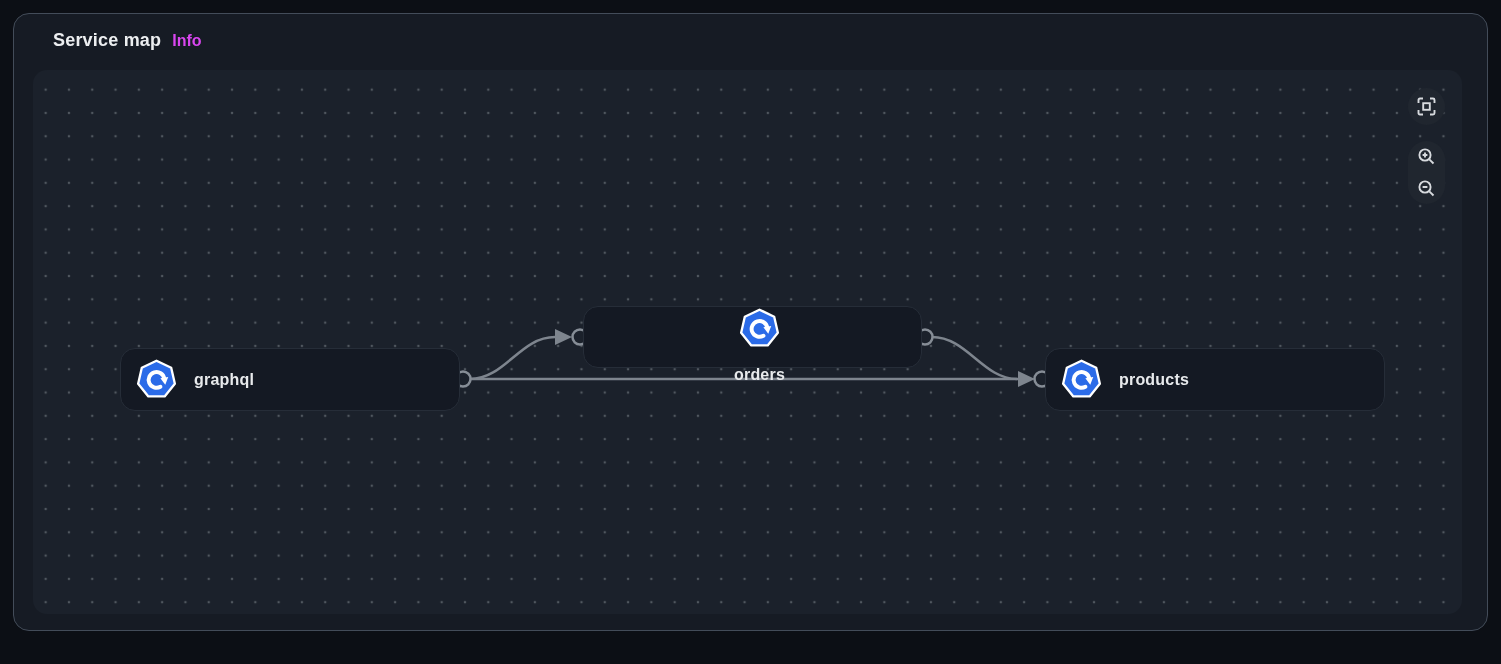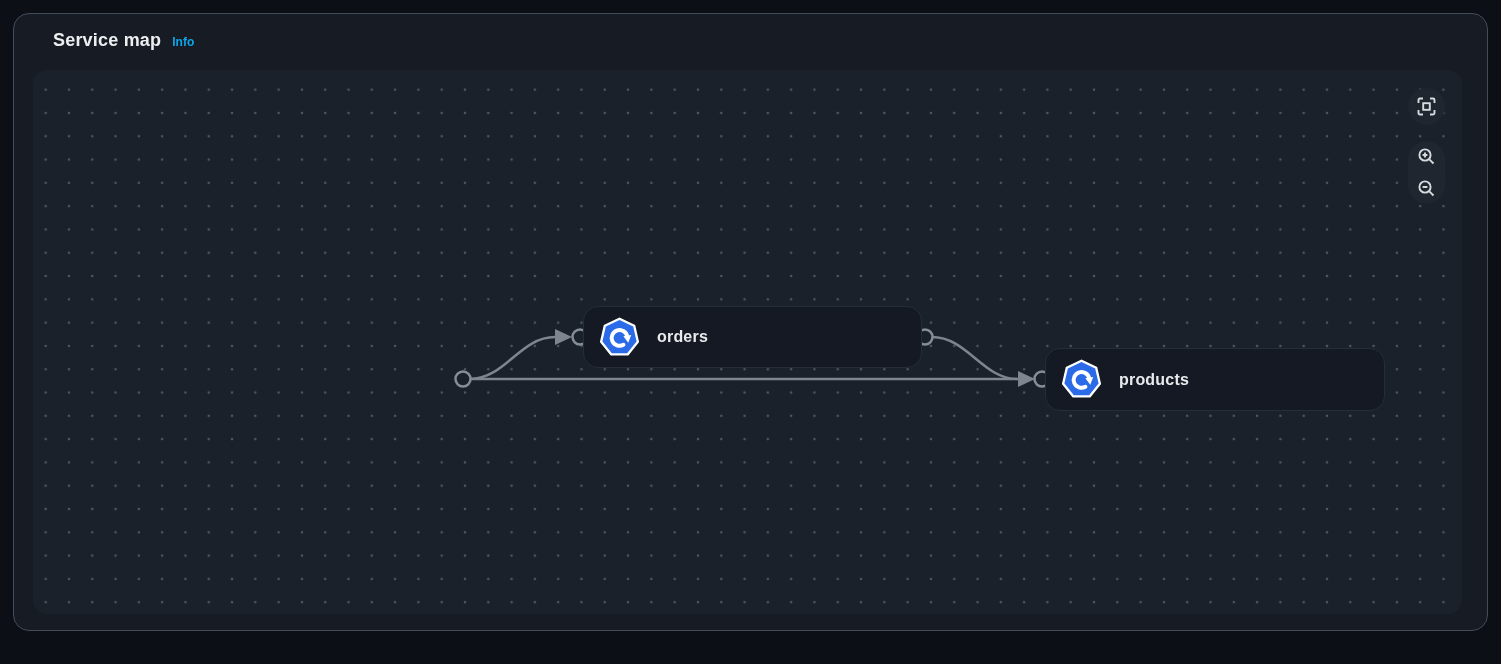--- a/index.html
+++ b/index.html
@@ -19,21 +19,21 @@
   }
   .header {
     position: absolute;
     left: 20px; top: 16px;
     display: flex; align-items: baseline; gap: 11px;
   }
   .title {
     font-size: 18px; font-weight: 700; color: #eceef0; letter-spacing: .2px; margin-left: 19px;
   }
   .info-link {
-    font-size: 12px; font-weight: 700; color: #0ea5e9; cursor: pointer; text-decoration: none;
+    font-size: 16px; font-weight: 700; color: #d946ef; cursor: pointer; text-decoration: none;
   }
   .canvas {
     position: absolute;
     left: 19px; top: 56px;
     width: 1429px; height: 544px;
     background-color: #1b212b;
     background-image: radial-gradient(circle, #50575f 1.15px, rgba(0,0,0,0) 1.6px);
     background-size: 23.3px 23.3px;
     background-position: 1px 8px;
     border-radius: 14px;
@@ -52,21 +52,21 @@
     border-radius: 15px;
     display: flex; align-items: center;
     padding-left: 14px; gap: 16px;
     cursor: pointer;
   }
   .node-label {
     font-size: 16px; font-weight: 700; color: #e8eaec; letter-spacing: .2px;
   }
   .svc-icon { width: 43px; height: 43px; flex: 0 0 auto; }
   .node-graphql  { left: 87px;  top: 278px; }
-  .node-orders   { left: 550px; top: 236px; height: 62px; width: 339px; }
+  .node-orders   { left: 550px; top: 236px; height: 62px; width: 339px; flex-direction: column; }
   .node-products { left: 1012px; top: 278px; }
   .ctl {
     position: absolute;
     background: #20262f;
     display: flex; align-items: center; justify-content: center;
     cursor: pointer;
   }
   .fit-btn {
     left: 1375px; top: 18px;
     width: 37px; height: 37px; border-radius: 50%;
@@ -107,20 +107,28 @@
 
       <path class="edge" d="M 899 267 C 934 267 950 309 984 309"></path>
       <polygon class="arrowhead" points="985,301 1002,309 985,317"></polygon>
 
       <circle class="port" cx="430" cy="309" r="7.5"></circle>
       <circle class="port" cx="547" cy="267" r="7.5"></circle>
       <circle class="port" cx="892" cy="267" r="7.5"></circle>
       <circle class="port" cx="1009" cy="309" r="7.5"></circle>
     </svg>
 
+    <div class="node node-graphql">
+      <svg class="svc-icon" viewBox="0 0 48 48">
+        <polygon points="24,3 40.4,10.9 44.5,28.7 33.1,42.9 14.9,42.9 3.5,28.7 7.6,10.9" fill="#2b6be8" stroke="#ffffff" stroke-width="2.6" stroke-linejoin="round"></polygon>
+        <path d="M 28.4 32.1 A 8.8 8.8 0 1 1 32.7 23" fill="none" stroke="#ffffff" stroke-width="4.4" stroke-linecap="round"></path>
+        <polygon points="33.8,29.8 37.1,21.2 28.3,22.6" fill="#ffffff"></polygon>
+      </svg>
+      <span class="node-label">graphql</span>
+    </div>
 
     <div class="node node-orders">
       <svg class="svc-icon" viewBox="0 0 48 48">
         <polygon points="24,3 40.4,10.9 44.5,28.7 33.1,42.9 14.9,42.9 3.5,28.7 7.6,10.9" fill="#2b6be8" stroke="#ffffff" stroke-width="2.6" stroke-linejoin="round"></polygon>
         <path d="M 28.4 32.1 A 8.8 8.8 0 1 1 32.7 23" fill="none" stroke="#ffffff" stroke-width="4.4" stroke-linecap="round"></path>
         <polygon points="33.8,29.8 37.1,21.2 28.3,22.6" fill="#ffffff"></polygon>
       </svg>
       <span class="node-label">orders</span>
     </div>
 

